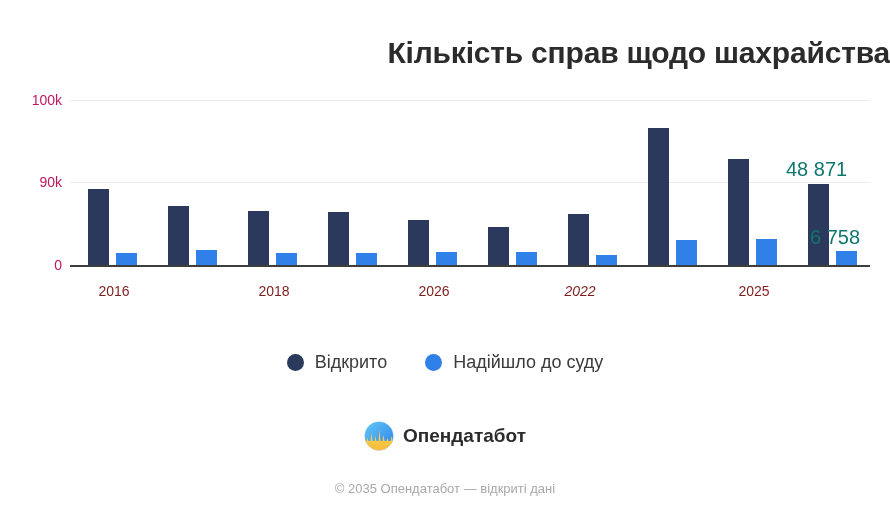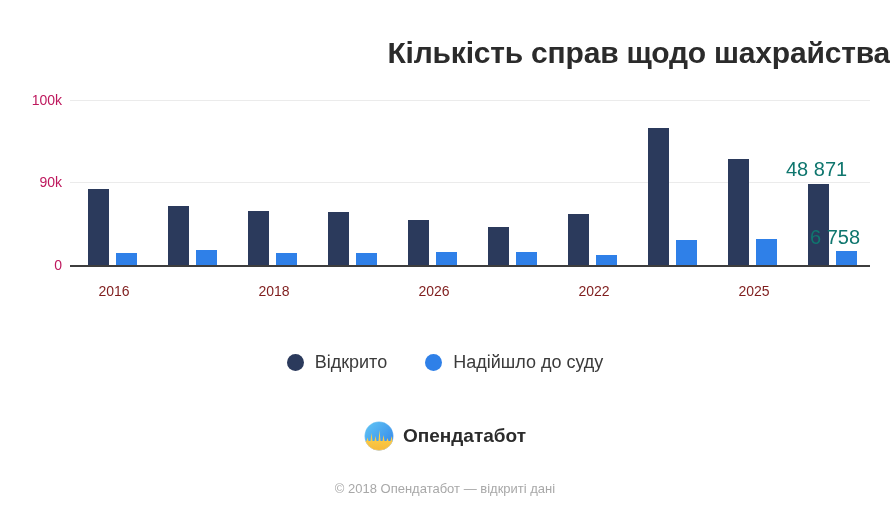--- a/index.html
+++ b/index.html
@@ -254,21 +254,21 @@
     <div id="axis-baseline"></div>
   </div>
 
   <div class="data-label" id="label-open-last">48 871</div>
   <div class="data-label" id="label-court-last">6 758</div>
 
   <div id="xaxis">
       <div class="xtick" style="left: 14px;">2016</div>
       <div class="xtick" style="left: 174px;">2018</div>
       <div class="xtick" style="left: 334px;">2026</div>
-      <div class="xtick" style="left: 494px;">2022</div>
+      <div class="xtick" style="left: 480px; font-style: italic;">2022</div>
       <div class="xtick" style="left: 654px;">2025</div>
     </div>
 
   <div id="brand">
     <svg id="brand-logo" viewBox="0 0 60 60">
       <defs>
         <clipPath id="clipCircle">
             <circle cx="30" cy="30" r="29"></circle>
           </clipPath>
         <linearGradient id="skyGrad" x1="0" y1="0" x2="1" y2="1">
@@ -293,15 +293,15 @@
       <div class="legend-item">
         <span class="legend-dot" style="background: rgb(43, 58, 92);"></span>
         <span class="legend-label">Відкрито</span>
       </div>
       <div class="legend-item">
         <span class="legend-dot" style="background: rgb(47, 128, 232);"></span>
         <span class="legend-label">Надійшло до суду</span>
       </div>
     </div>
 
-  <div id="footer">© 2018 Опендатабот — відкриті дані</div>
+  <div id="footer">© 2035 Опендатабот — відкриті дані</div>
 
 </div>
 
 </body></html>

